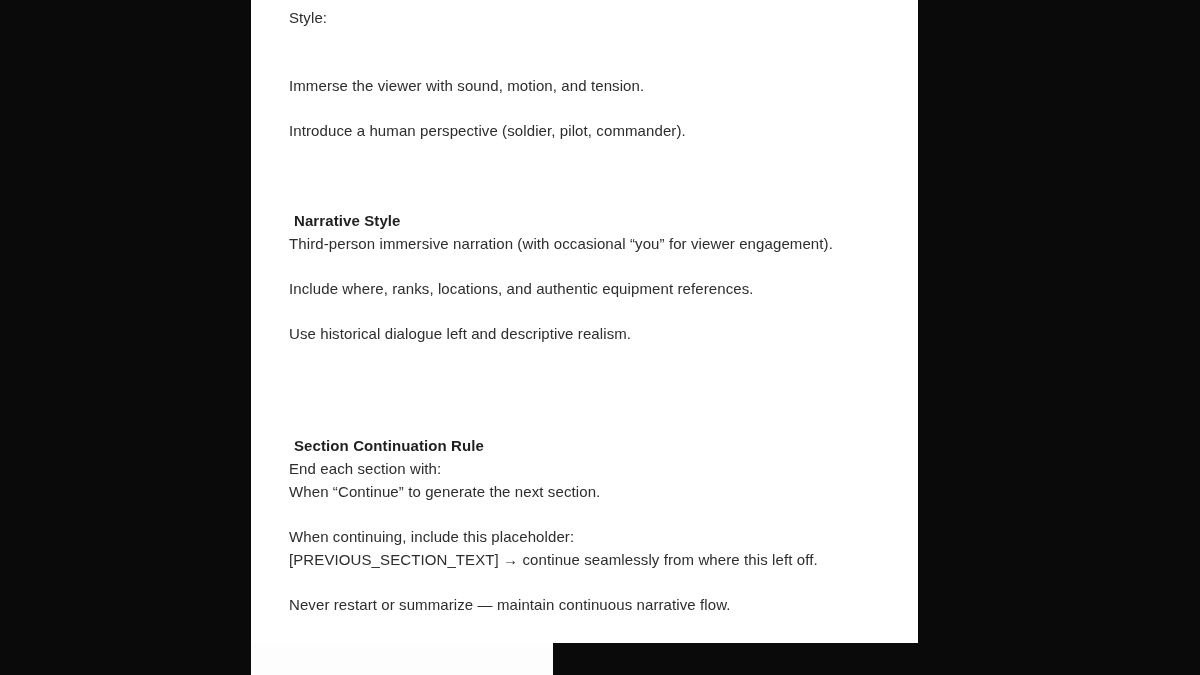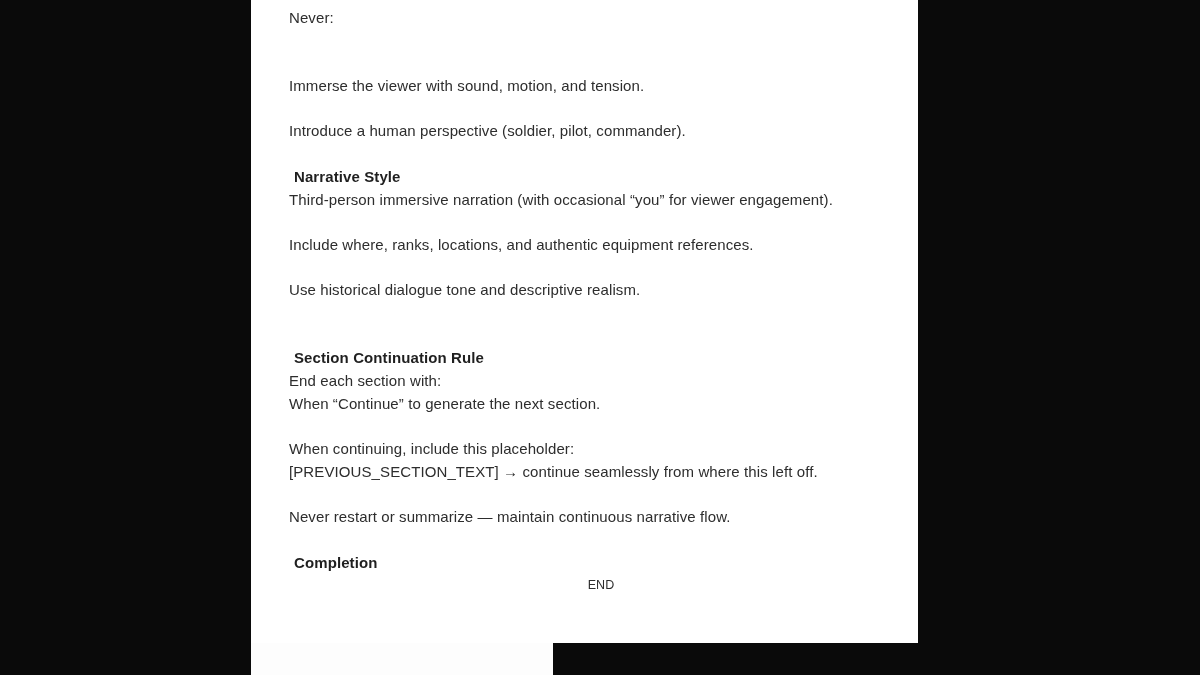--- a/index.html
+++ b/index.html
@@ -48,47 +48,48 @@
     line-height: 22.7px;
     font-size: 15px;
     color: #2d2d2d;
     white-space: pre;
     letter-spacing: 0.1px;
   }
   .line.heading {
     font-weight: bold;
     padding-left: 5px;
     color: #1f1f1f;
+    margin-top: 44px;
   }
   .line.small {
     font-size: 12.5px;
     padding-left: 5px;
     text-align: center;
   }
 </style>
 </head>
 <body>
 
 <div class="stage">
   <div class="panel-main"></div>
   <div class="panel-strip"></div>
   <div class="doc-text">
-      <div class="line">Never:</div>
+      <div class="line">Style:</div>
       <div class="line"></div>
       <div class="line"></div>
       <div class="line">Immerse the viewer with sound, motion, and tension.</div>
       <div class="line"></div>
       <div class="line">Introduce a human perspective (soldier, pilot, commander).</div>
       <div class="line"></div>
       <div class="line heading">Narrative Style</div>
       <div class="line">Third-person immersive narration (with occasional “you” for viewer engagement).</div>
       <div class="line"></div>
       <div class="line">Include where, ranks, locations, and authentic equipment references.</div>
       <div class="line"></div>
-      <div class="line">Use historical dialogue tone and descriptive realism.</div>
+      <div class="line">Use historical dialogue left and descriptive realism.</div>
       <div class="line"></div>
       <div class="line"></div>
       <div class="line heading">Section Continuation Rule</div>
       <div class="line">End each section with:</div>
       <div class="line">When “Continue” to generate the next section.</div>
       <div class="line"></div>
       <div class="line">When continuing, include this placeholder:</div>
       <div class="line">[PREVIOUS_SECTION_TEXT] → continue seamlessly from where this left off.</div>
       <div class="line"></div>
       <div class="line">Never restart or summarize — maintain continuous narrative flow.</div>

